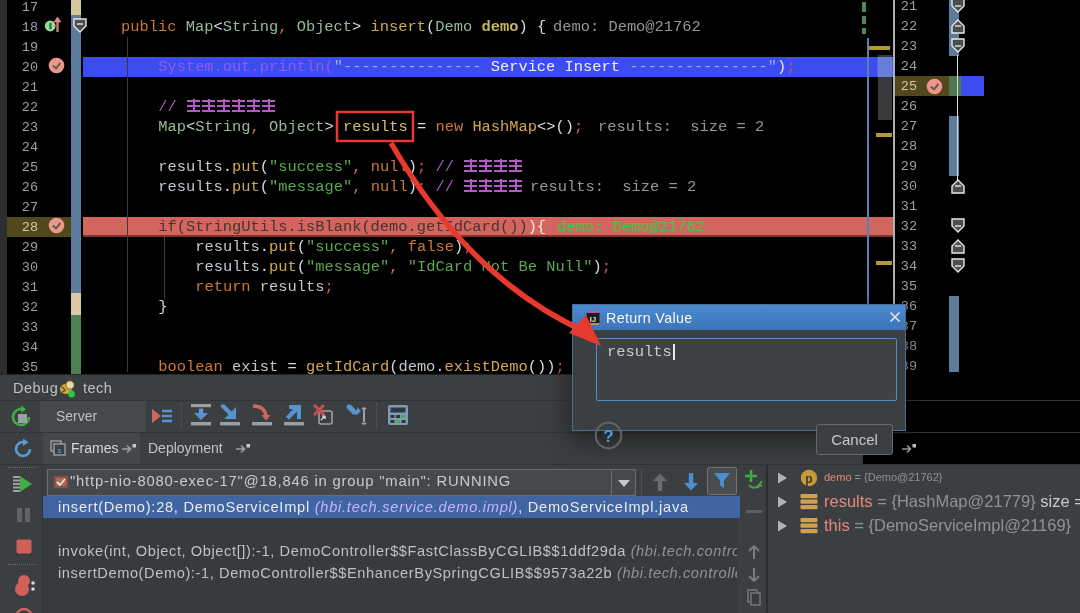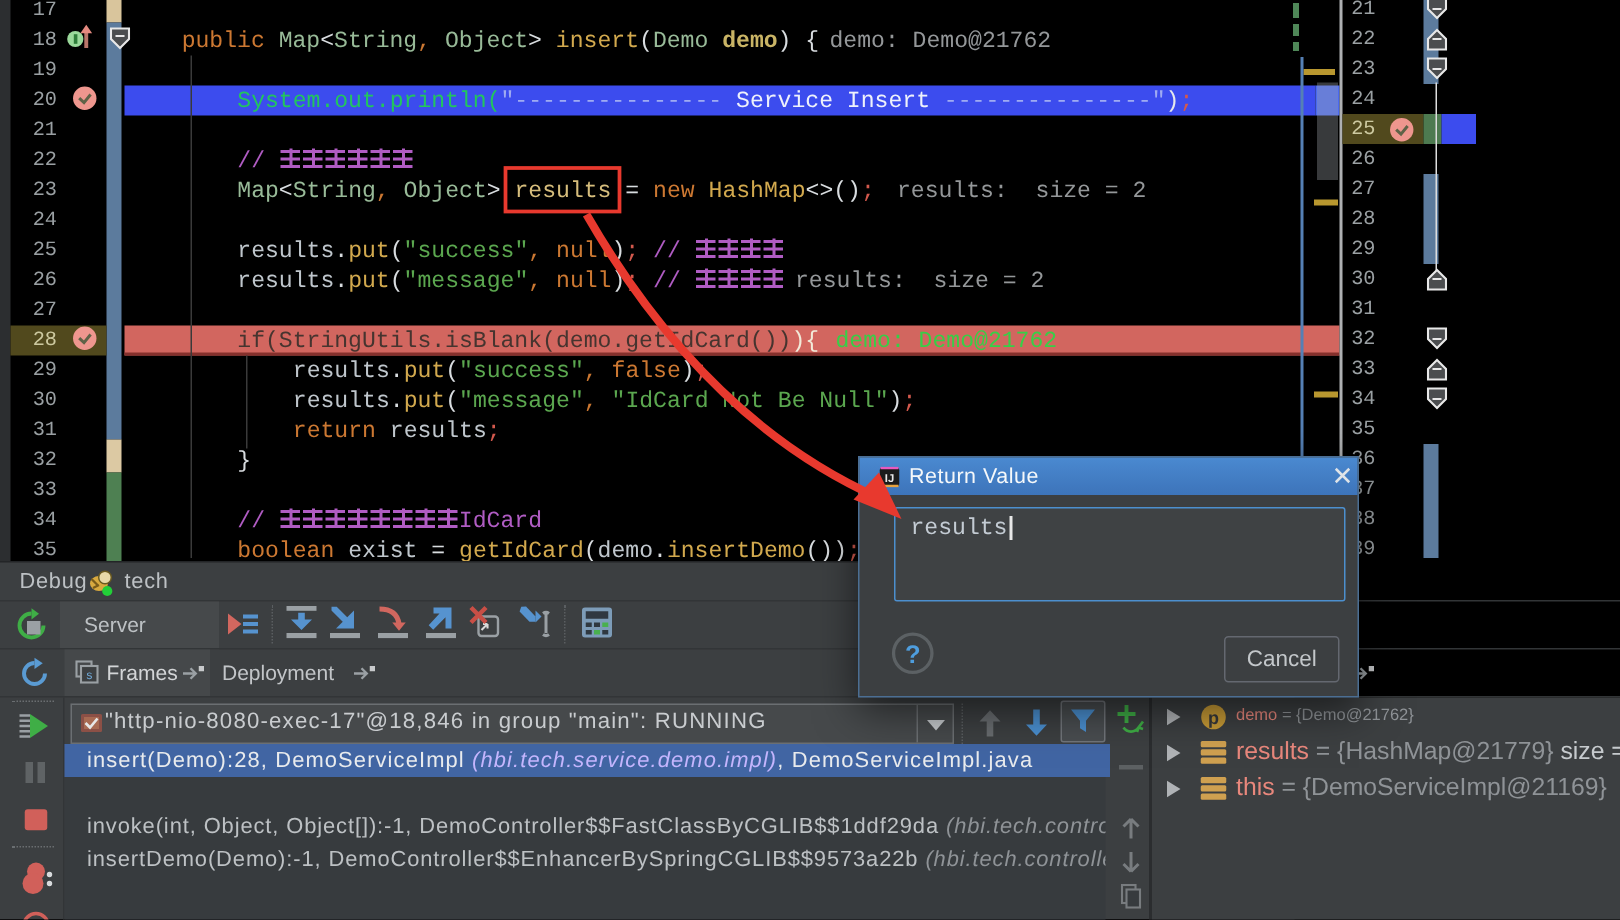--- a/index.html
+++ b/index.html
@@ -58,35 +58,34 @@
 <svg class="abs" style="left:48px;top:217px" width="17" height="17" viewBox="0 0 17 17">
 <circle cx="8.5" cy="8.5" r="7.8" fill="#ee968e"></circle>
 <path d="M4.8 8.4 L8 11.4 L12.4 6" stroke="#5f6247" stroke-width="2" fill="none"></path>
     </svg>
 <svg class="abs" style="left:73px;top:18px" width="14" height="16" viewBox="0 0 14 16">
 <path d="M1 1 H13 V8 L7 14 L1 8 Z" fill="#4b4d4f" stroke="#e8e8e8" stroke-width="1.4"></path>
 <path d="M4 6 H10" stroke="#e8e8e8" stroke-width="1.4"></path>
     </svg>
 <div class="cl mono" style="left:121.1px;top:17px"><span class="kw">public</span> <span class="ty">Map</span><span class="pr">&lt;</span><span class="ty">String</span><span class="kw">,</span> <span class="ty">Object</span><span class="pr">&gt;</span> <span class="mt">insert</span><span class="pr">(</span><span class="ty">Demo</span> <span class="pm">demo</span><span class="pr">) {</span></div>
 <div class="hint" style="left:553px;top:17px">demo: Demo@21762</div>
-<div class="cl mono" style="left:158.2px;top:57px"><span style="color:#22c55e">System.out.println(</span><span style="color:#9fabf2">"---------------</span><span style="color:#eef1fb"> Service Insert </span><span style="color:#9fabf2">---------------"</span><span style="color:#e6e9ec">)</span><span class="sc">;</span></div>
+<div class="cl mono" style="left:158.2px;top:57px"><span style="color:#8b5cf6">System.out.println(</span><span style="color:#9fabf2">"---------------</span><span style="color:#eef1fb"> Service Insert </span><span style="color:#9fabf2">---------------"</span><span style="color:#e6e9ec">)</span><span class="sc">;</span></div>
 <div class="cl mono" style="left:158.2px;top:97px"><span class="cm">// <b class="cj"></b><b class="cj"></b><b class="cj"></b><b class="cj"></b><b class="cj"></b><b class="cj"></b></span></div>
 <div class="cl mono" style="left:158.2px;top:117px"><span class="ty">Map</span><span class="pr">&lt;</span><span class="ty">String</span><span class="kw">,</span> <span class="ty">Object</span><span class="pr">&gt;</span> <span style="color:#d6bd7c">results</span> <span class="pr">=</span> <span class="kw">new</span> <span class="mt">HashMap</span><span class="pr">&lt;&gt;()</span><span class="sc">;</span></div>
 <div class="hint" style="left:598px;top:117px">results:  size = 2</div>
 <div class="cl mono" style="left:158.2px;top:157px"><span class="pl">results</span><span class="pr">.</span><span class="mt">put</span><span class="pr">(</span><span class="st">"success"</span><span class="kw">,</span> <span class="kw">null</span><span class="pr">)</span><span class="sc">;</span> <span class="cm">// <b class="cj"></b><b class="cj"></b><b class="cj"></b><b class="cj"></b></span></div>
 <div class="cl mono" style="left:158.2px;top:177px"><span class="pl">results</span><span class="pr">.</span><span class="mt">put</span><span class="pr">(</span><span class="st">"message"</span><span class="kw">,</span> <span class="kw">null</span><span class="pr">)</span><span class="sc">;</span> <span class="cm">// <b class="cj"></b><b class="cj"></b><b class="cj"></b><b class="cj"></b></span></div>
 <div class="hint" style="left:530px;top:177px">results:  size = 2</div>
 <div class="cl mono" style="left:158.2px;top:217px"><span style="color:#46342f">if(StringUtils.isBlank(demo.getIdCard())</span><span style="color:#f2ead9">){</span></div>
 <div class="hint" style="left:557px;top:217px;color:#37cf47">demo: Demo@21762</div>
 <div class="cl mono" style="left:195.2px;top:237px"><span class="pl">results</span><span class="pr">.</span><span class="mt">put</span><span class="pr">(</span><span class="st">"success"</span><span class="kw">,</span> <span class="kw">false</span><span class="pr">)</span><span class="sc">;</span></div>
 <div class="cl mono" style="left:195.2px;top:257px"><span class="pl">results</span><span class="pr">.</span><span class="mt">put</span><span class="pr">(</span><span class="st">"message"</span><span class="kw">,</span> <span class="st">"IdCard Not Be Null"</span><span class="pr">)</span><span class="sc">;</span></div>
 <div class="cl mono" style="left:195.2px;top:277px"><span class="kw">return</span> <span class="pl">results</span><span class="sc">;</span></div>
 <div class="cl mono" style="left:158.2px;top:297px"><span class="pr">}</span></div>
-<div class="cl mono" style="left:158.2px;top:337px"><span class="cm">// <b class="cj"></b><b class="cj"></b><b class="cj"></b><b class="cj"></b><b class="cj"></b><b class="cj"></b><b class="cj"></b><b class="cj"></b>IdCard</span></div>
-<div class="cl mono" style="left:158.2px;top:357px"><span class="kw">boolean</span> <span class="pl">exist</span> <span class="pr">=</span> <span class="mt">getIdCard</span><span class="pr">(</span><span class="pl">demo</span><span class="pr">.</span><span class="mt">insertDemo</span><span class="pr">())</span><span class="sc">;</span></div>
+<div class="cl mono" style="left:158.2px;top:357px"><span class="kw">boolean</span> <span class="pl">exist</span> <span class="pr">=</span> <span class="mt">getIdCard</span><span class="pr">(</span><span class="pl">demo</span><span class="pr">.</span><span class="mt">existDemo</span><span class="pr">())</span><span class="sc">;</span></div>
 <div class="abs" style="left:862px;top:2px;width:3.5px;height:10px;background:#4f8758"></div>
 <div class="abs" style="left:862px;top:16px;width:3.5px;height:8px;background:#4f8758"></div>
 <div class="abs" style="left:862px;top:28px;width:3.5px;height:6px;background:#4f8758"></div>
 <div class="abs" style="left:866.5px;top:38px;width:2.6px;height:334px;background:#5580b5;z-index:4"></div>
 <div class="abs" style="left:869px;top:46px;width:21px;height:4px;background:#b8972f"></div>
 <div class="abs" style="left:877px;top:57px;width:16px;height:20px;background:#4a69f0"></div>
 <div class="abs" style="left:878px;top:55px;width:14px;height:65px;background:rgba(160,166,172,.35)"></div>
 <div class="abs" style="left:876px;top:133px;width:16px;height:4px;background:#b8972f"></div>
 <div class="abs" style="left:876px;top:261px;width:16px;height:4px;background:#b8972f"></div>
 <div class="abs" style="left:893px;top:0;width:2px;height:374px;background:#aeb0b2"></div>
@@ -336,21 +335,21 @@
         <path d="M3 1.5 L12 7 L3 12.5 Z" fill="#b0b3b6"></path>
       </svg>
 <svg class="abs" style="left:32px;top:51px" width="18" height="19" viewBox="0 0 18 19">
 <rect x="0.5" y="2" width="17" height="4.2" rx="1" fill="#cfa050"></rect>
 <rect x="0.5" y="7.5" width="17" height="4.2" rx="1" fill="#cfa050"></rect>
 <rect x="0.5" y="13" width="17" height="4.2" rx="1" fill="#cfa050"></rect>
       </svg>
 <div class="abs" style="left:56px;top:51px;font-size:16.5px;line-height:19px;white-space:pre"><span style="color:#e8877c">this</span><span style="color:#8f9397"> = {DemoServiceImpl@21169}</span></div>
 </div>
 </div>
-<div class="abs" style="z-index:10;left:572px;top:304px;width:334px;height:161px;background:#3c3f41;border:1px solid #4b6e93;box-shadow:0 8px 26px rgba(0,0,0,0.55)">
+<div class="abs" style="z-index:10;left:572px;top:304px;width:334px;height:127px;background:#3c3f41;border:1px solid #4b6e93;box-shadow:0 8px 26px rgba(0,0,0,0.55)">
 <div class="abs" style="left:0;top:0;width:332px;height:25px;background:linear-gradient(#4a89d0,#3d74ba)"></div>
 <svg class="abs" style="left:13px;top:6px" width="14" height="14" viewBox="0 0 14 14">
 <rect x="0.5" y="0.5" width="13" height="13" rx="2" fill="#1c1c1c"></rect>
 <path d="M1 1 H13" stroke="#e85abf" stroke-width="1.6"></path>
       <path d="M1 13 H13" stroke="#e8a33f" stroke-width="1.6"></path>
 <text x="7" y="10.5" font-size="7.5" fill="#e8e8e8" text-anchor="middle" font-family="Liberation Sans" font-weight="bold">IJ</text>
     </svg>
 <div class="abs" style="left:33px;top:5px;font-size:14.3px;letter-spacing:0.35px;color:#f5f8fa">Return Value</div>
 <svg class="abs" style="left:316px;top:6px" width="12" height="12" viewBox="0 0 12 12">
 <path d="M1.5 1.5 L10.5 10.5 M10.5 1.5 L1.5 10.5" stroke="#dfe3e7" stroke-width="1.7"></path>

